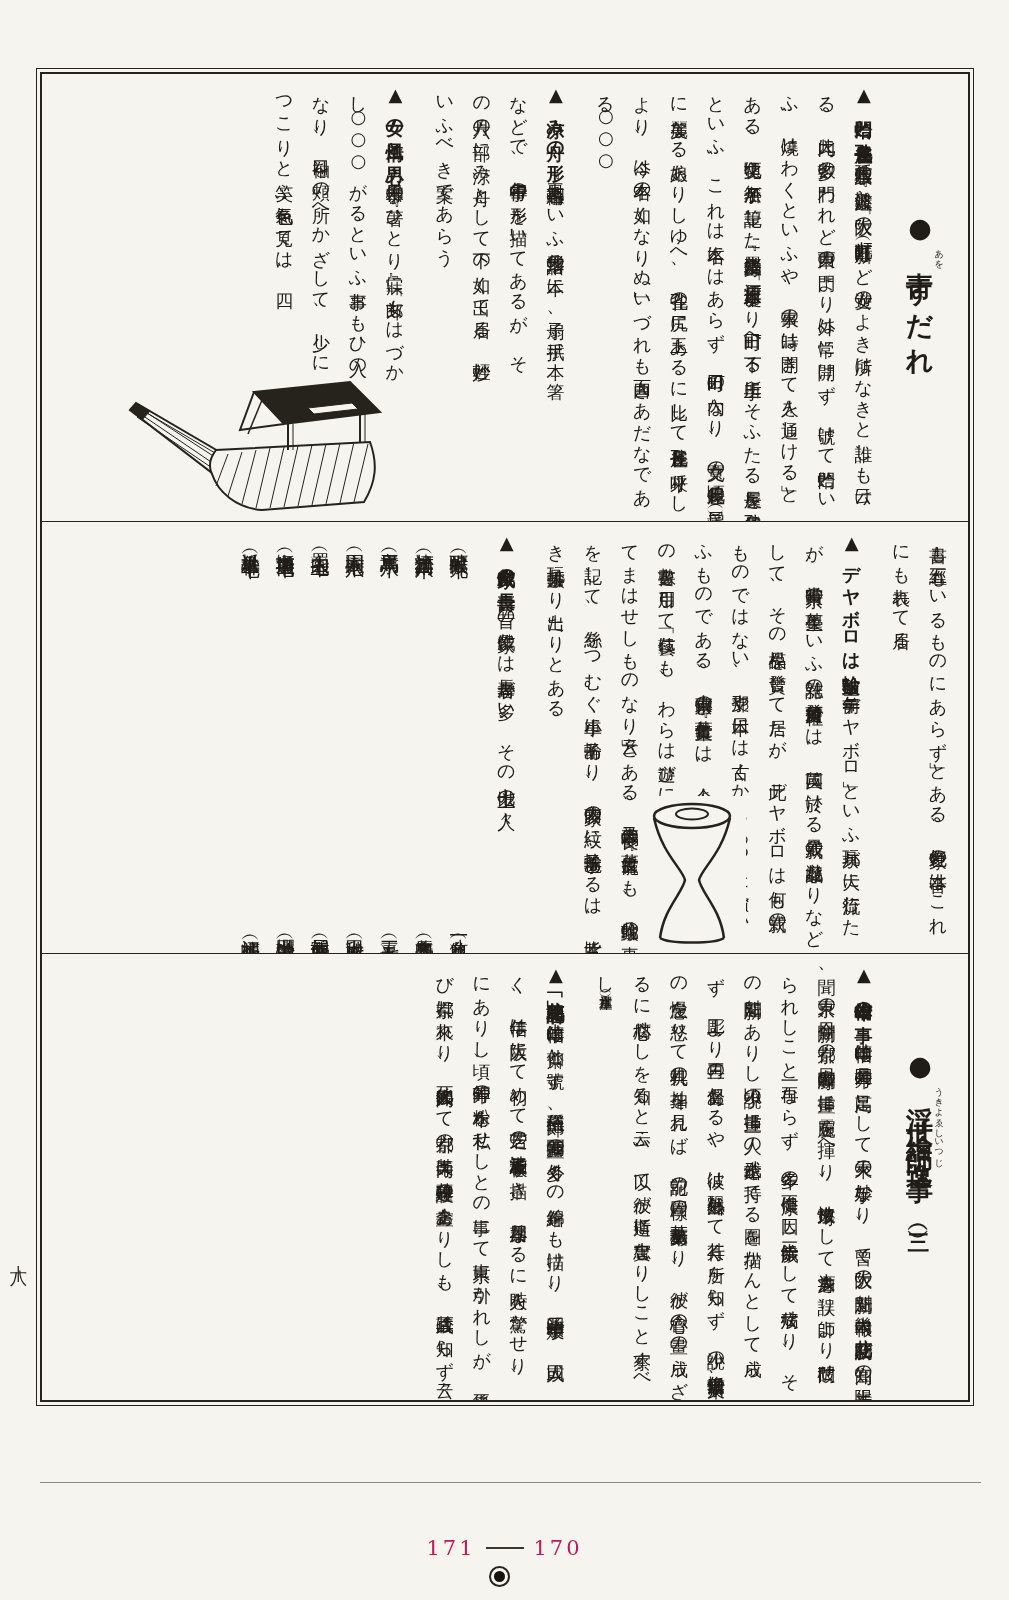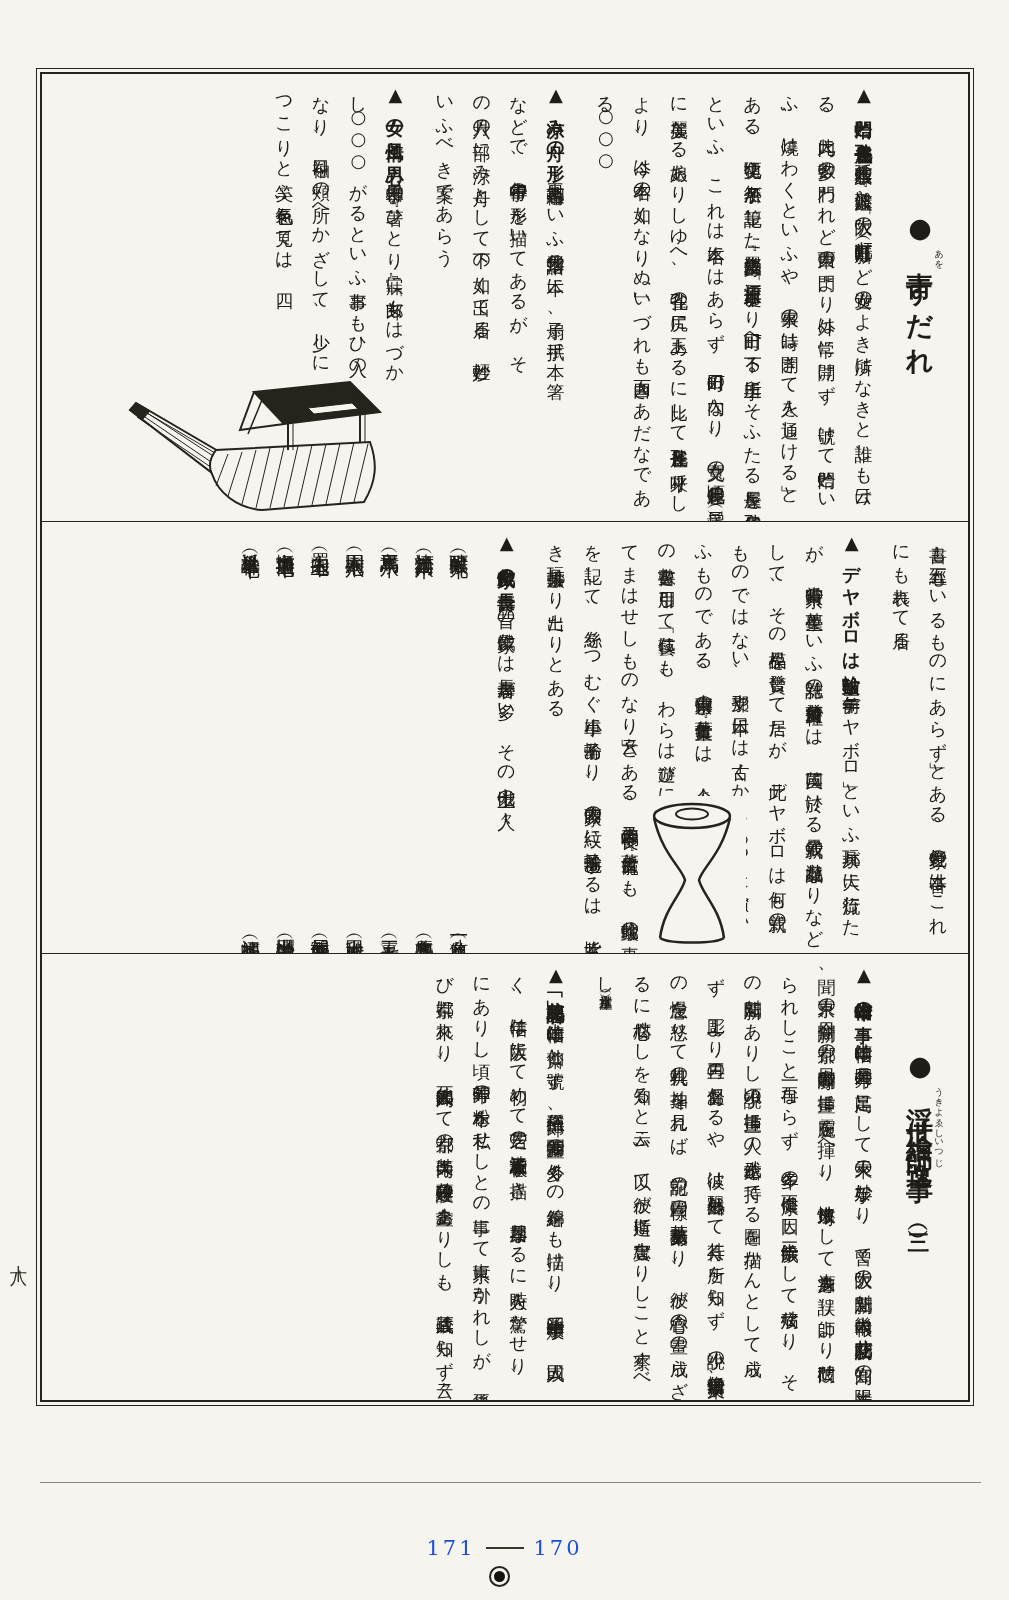--- a/index.html
+++ b/index.html
@@ -58,21 +58,21 @@
   .diabolo{left:596px;bottom:5px;width:108px;height:152px;}
   .illust svg{display:block;width:100%;height:100%;}
   
   .folio{
     position:absolute;left:8px;top:1252px;
     writing-mode:vertical-rl;font-size:17px;letter-spacing:4px;color:#2a261f;
   }
   .foot-rule{position:absolute;left:40px;right:28px;top:1482px;height:1px;background:#8d887e;}
   .foot-nums{
     position:absolute;left:0;top:1536px;width:100%;
-    text-align:center;font-size:21px;letter-spacing:3px;color:#1d4ed8;
+    text-align:center;font-size:21px;letter-spacing:3px;color:#be185d;
     font-family:"DejaVu Serif","Liberation Serif",serif;
   }
   .foot-dash{display:inline-block;width:38px;height:2px;background:#3a362e;vertical-align:6px;margin:0 10px;}
   .bullseye{
     position:absolute;left:489px;top:1566px;width:21px;height:21px;
     border:2px solid #26231d;border-radius:50%;
     display:flex;align-items:center;justify-content:center;box-sizing:border-box;
   }
   .bullseye::after{content:"";width:11px;height:11px;border-radius:50%;background:#16130e;}
 </style>

